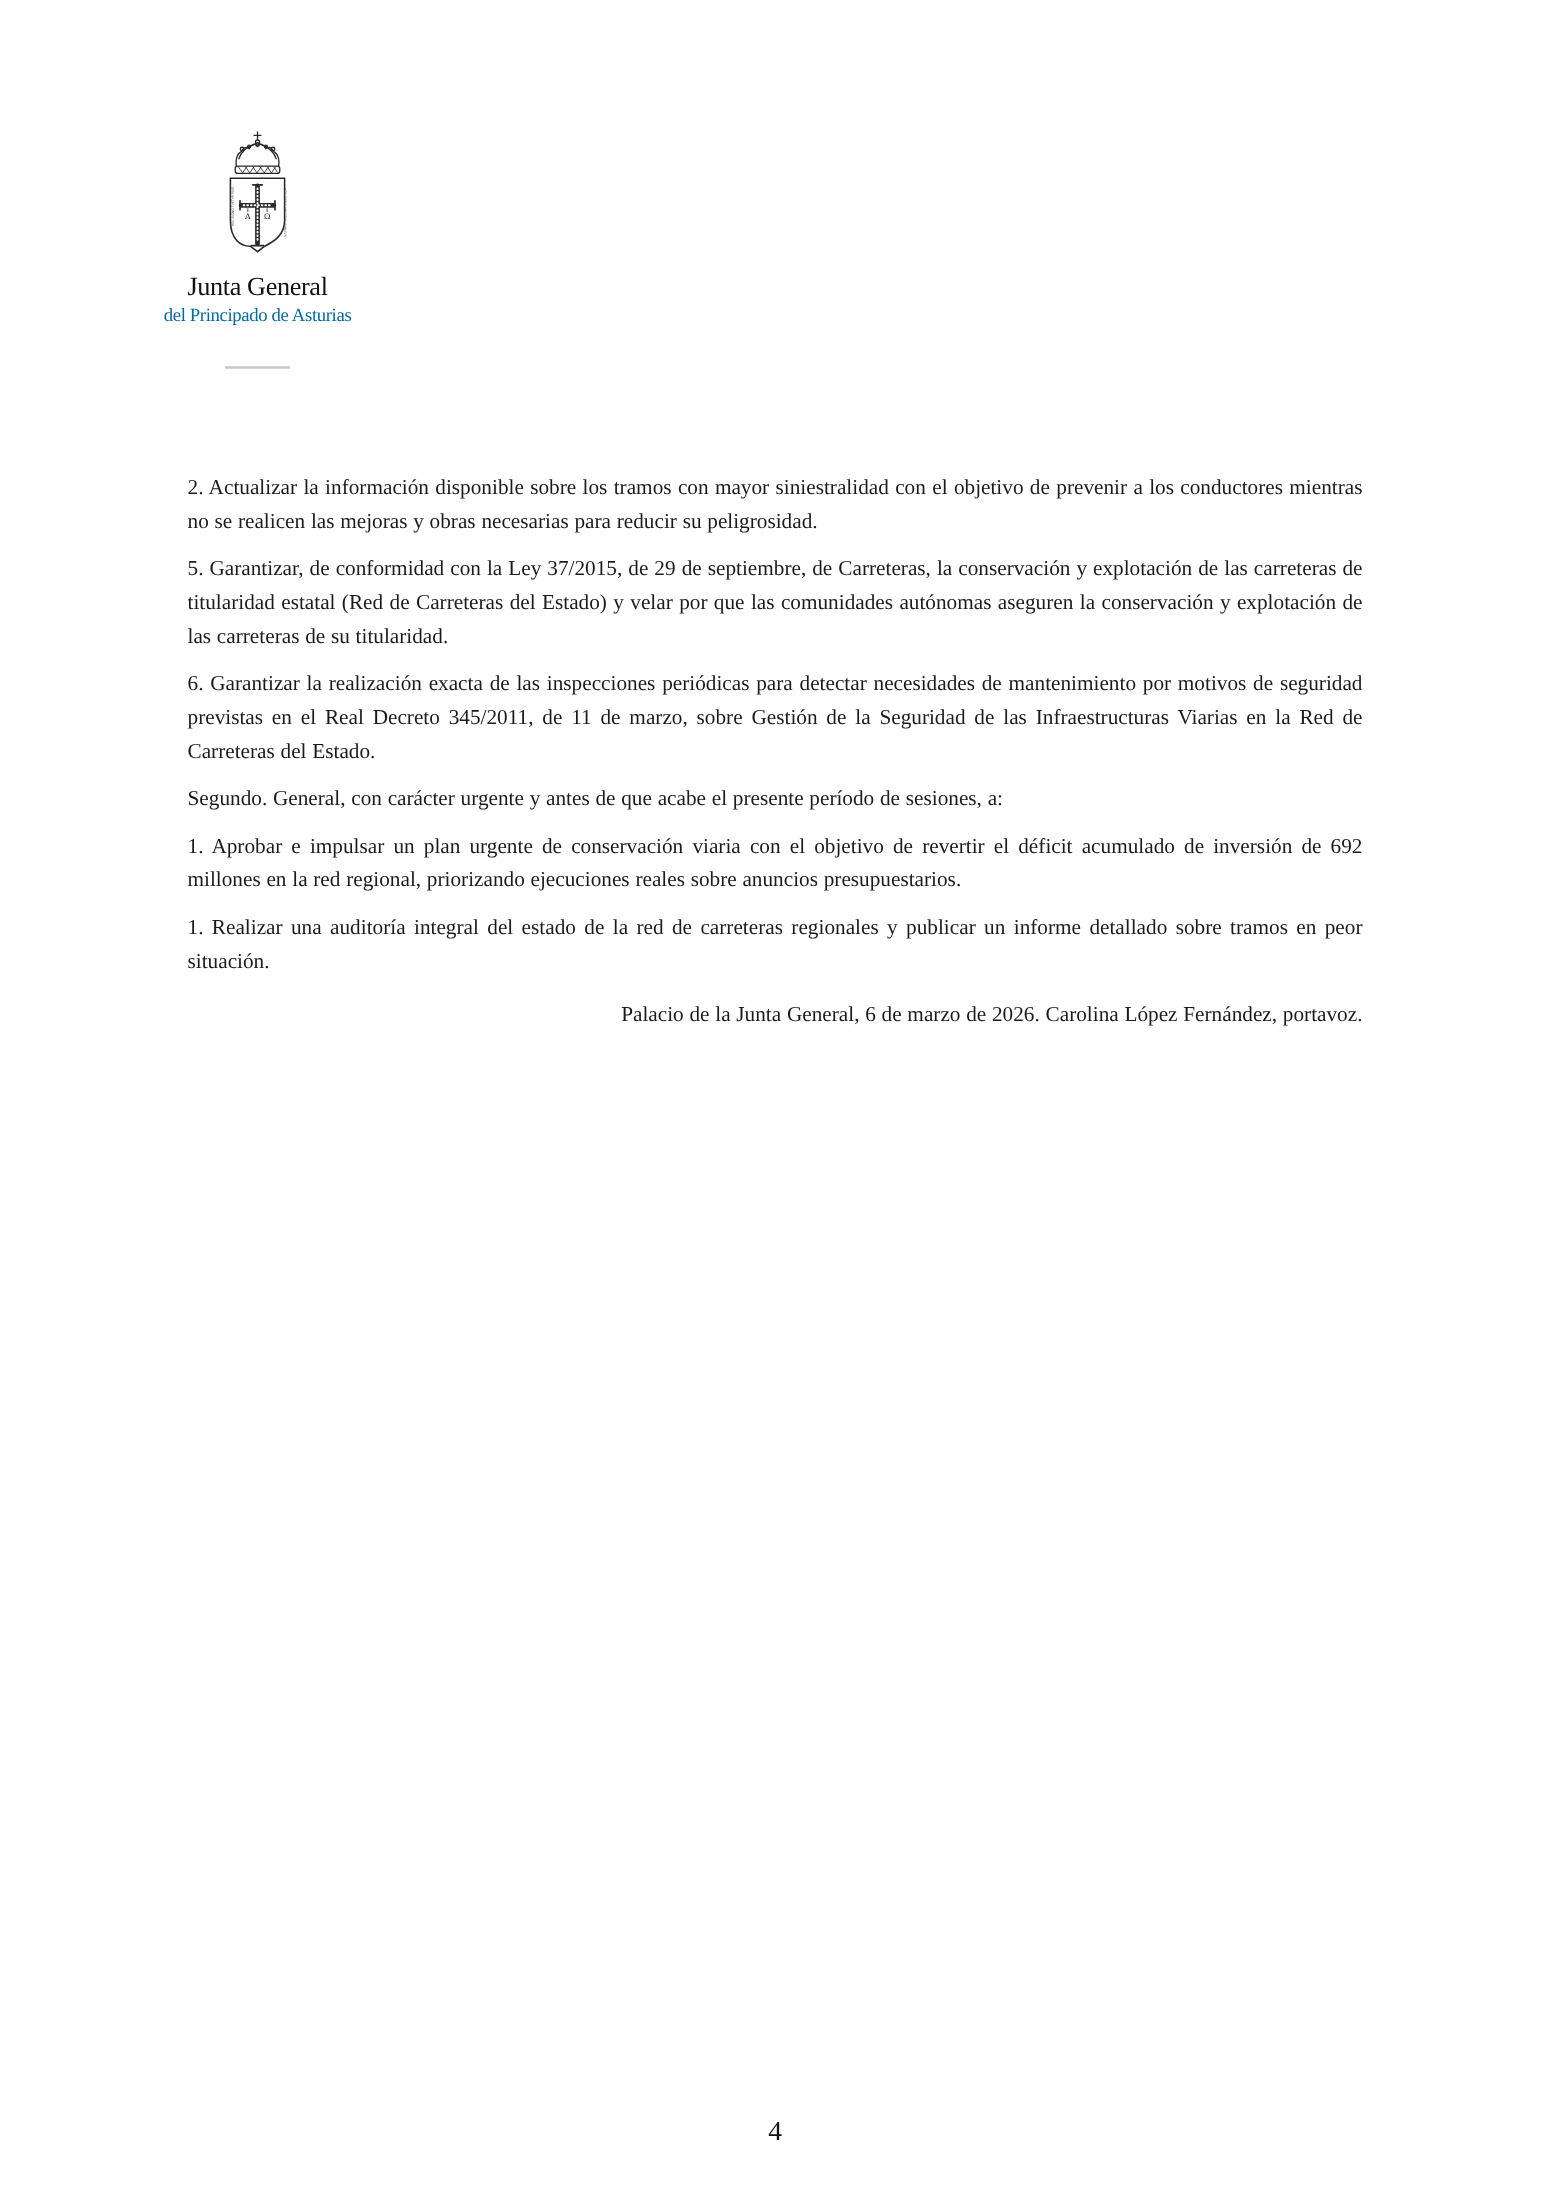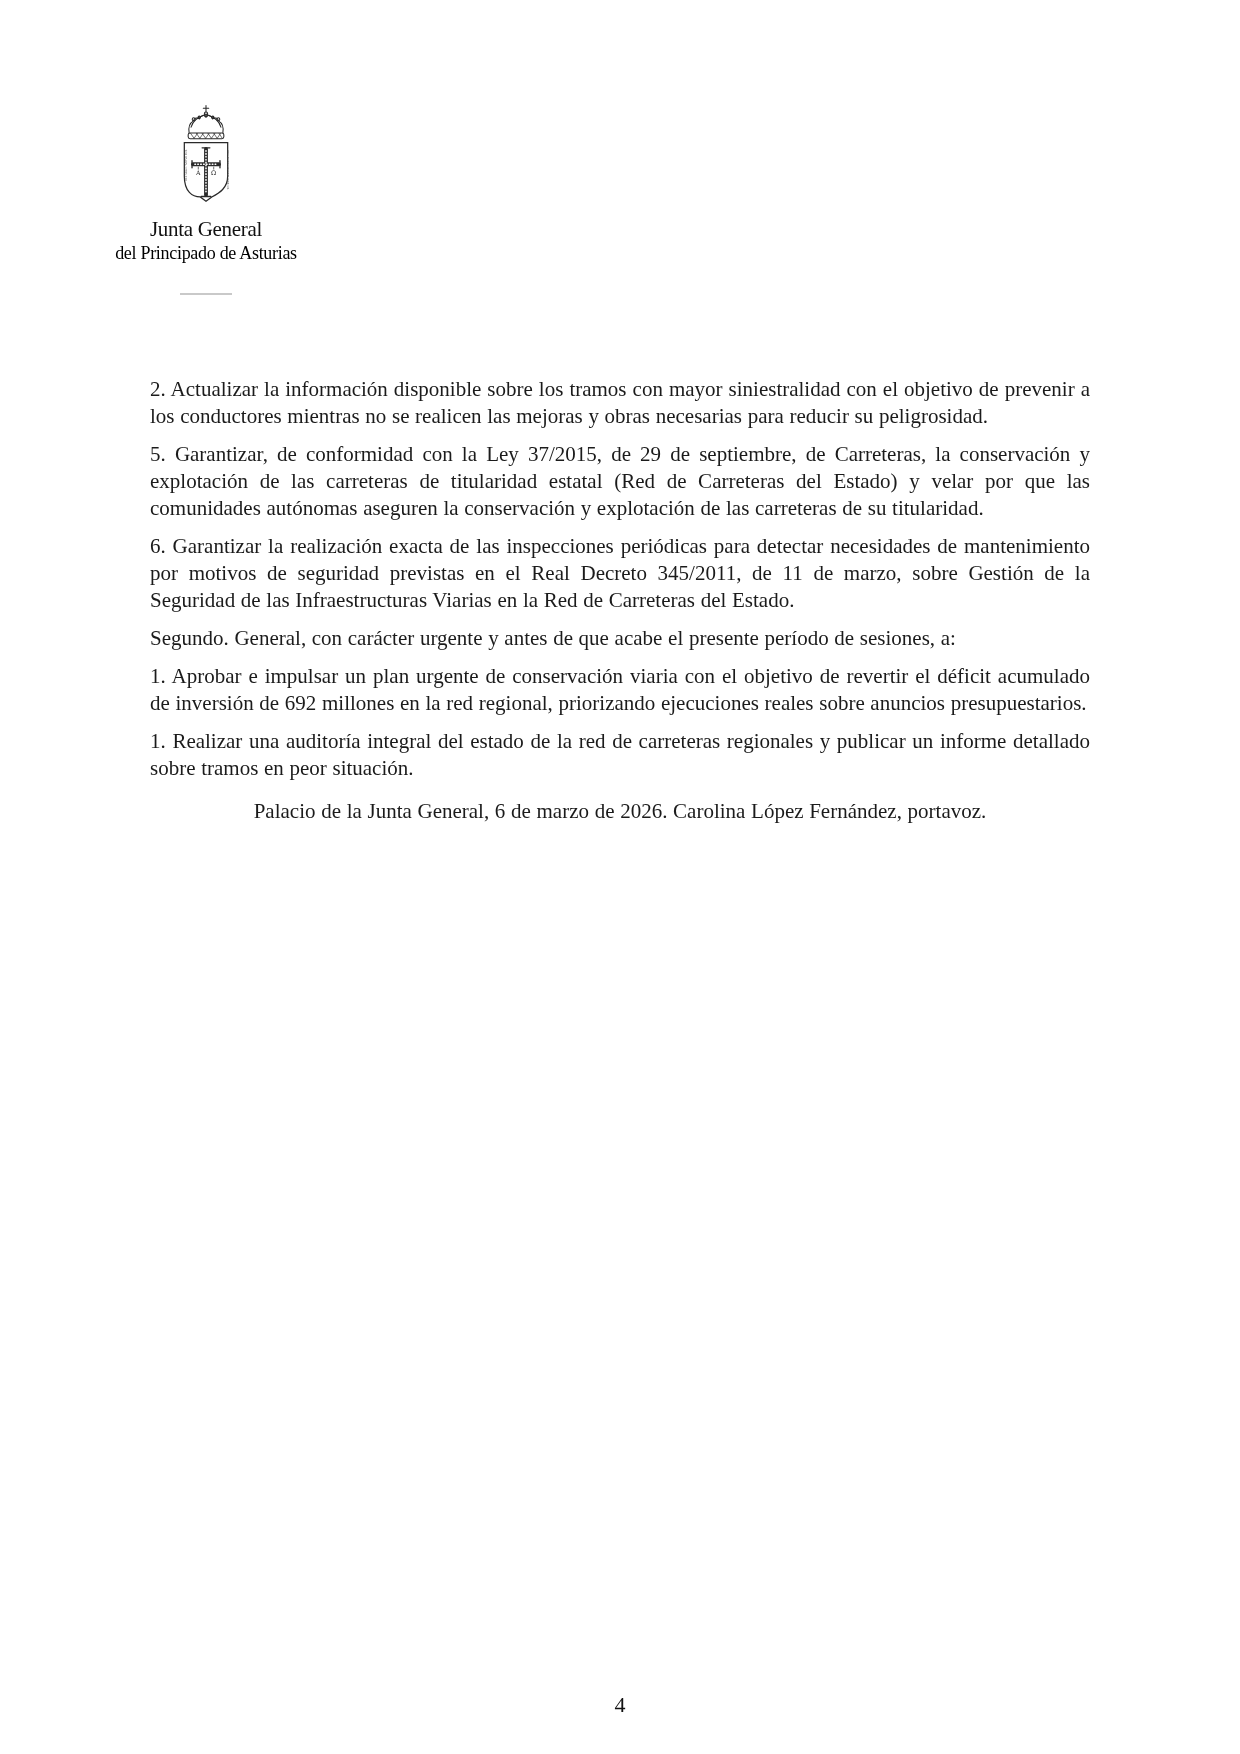--- a/index.html
+++ b/index.html
@@ -31,54 +31,54 @@
     margin: 0 auto 8px auto;
   }
   .org-line1 {
     font-size: 21px;
     line-height: 23px;
     color: #111;
     letter-spacing: -0.3px;
     white-space: nowrap;
   }
   .org-line2 {
-    font-size: 18px;
+    font-size: 15px;
     line-height: 24px;
-    color: #000000;
+    color: #0369a1;
     letter-spacing: -0.3px;
     white-space: nowrap;
   }
   .letterhead-rule {
     width: 52px;
     height: 2px;
     background: #c9c9c9;
     border: none;
     margin: 28px auto 0 auto;
   }
 
   
   .doc-body {
     position: absolute;
     top: 336px;
     left: 150px;
     width: 940px;
   }
   .doc-body p {
     margin: 0 0 11px 0;
-    font-size: 21px;
+    font-size: 17px;
     line-height: 27px;
     text-align: justify;
     text-justify: inter-word;
     hyphens: none;
     -webkit-hyphens: none;
     word-spacing: 0.02em;
     color: #1b1b1b;
   }
   .doc-body p.closing {
-    text-align: center;
+    text-align: right;
     margin-top: 16px;
   }
 
   
   .page-footer {
     position: absolute;
     top: 1652px;
     left: 0;
     width: 1240px;
     text-align: center;

